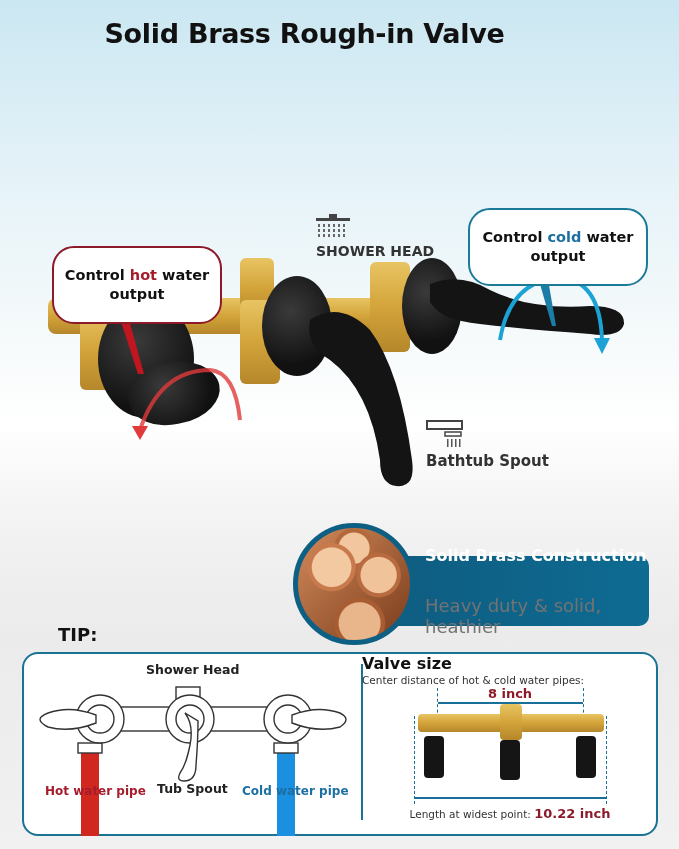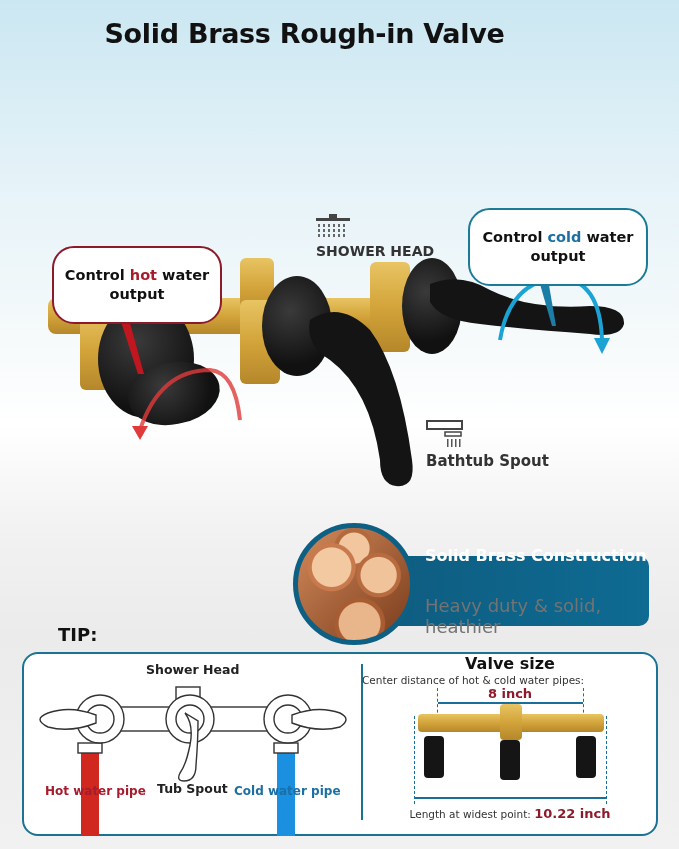--- a/index.html
+++ b/index.html
@@ -53,25 +53,25 @@
   .tip-label { left: 24px; top: 624px; font-weight: 700; font-size: 18px; color: #111; margin-left: 34px; }
   .tip-box {
     left: 22px; top: 652px; width: 636px; height: 184px;
     background: #fff; border: 2px solid #1a7393; border-radius: 16px;
   }
   .tip-divider { left: 361px; top: 664px; width: 2px; height: 156px; background: #1a7393; }
 
   .shower-head-lbl { left: 146px; top: 662px; font-weight: 700; font-size: 12.5px; color: #222; }
   .tub-spout-lbl { left: 157px; top: 781px; font-weight: 700; font-size: 12.5px; color: #222; }
   .hot-pipe-lbl { left: 45px; top: 784px; font-weight: 700; font-size: 12px; color: #a51c2c; z-index: 3; }
-  .cold-pipe-lbl { left: 234px; top: 784px; font-weight: 700; font-size: 12px; color: #1c6fa3; z-index: 3; }
+  .cold-pipe-lbl { left: 242px; top: 784px; font-weight: 700; font-size: 12px; color: #1c6fa3; z-index: 3; }
   .hot-pipe { left: 81px; top: 752px; width: 18px; height: 84px; background: #d0281f; }
   .cold-pipe { left: 277px; top: 752px; width: 18px; height: 84px; background: #1b8fe0; }
 
-  .valve-title { left: 362px; top: 654px; width: 296px; text-align: center; font-weight: 700; font-size: 16px; color: #111; }
+  .valve-title { left: 362px; top: 654px; width: 296px; text-align: left; font-weight: 700; font-size: 16px; color: #111; }
   .valve-sub { left: 362px; top: 674px; width: 296px; text-align: left; font-size: 10.5px; color: #333; }
   .eight-inch { left: 362px; top: 686px; width: 296px; text-align: center; font-weight: 700; font-size: 13px; color: #8c1a2b; }
   .widest { left: 362px; top: 806px; width: 296px; text-align: center; font-size: 10.5px; color: #333; }
   .widest b { color: #8c1a2b; font-size: 13px; }
   .dim-line { height: 2px; background: #1a6f98; }
   .dash { width: 0; border-left: 1px dashed #1a6f98; }
 </style>
 </head>
 <body>
 

